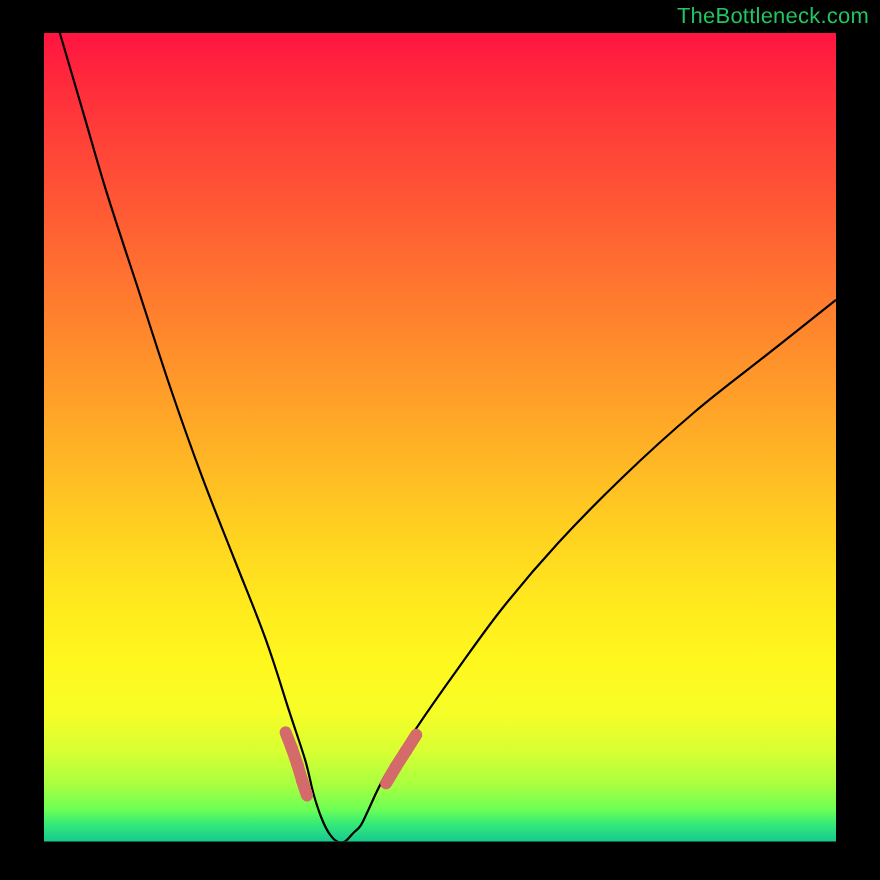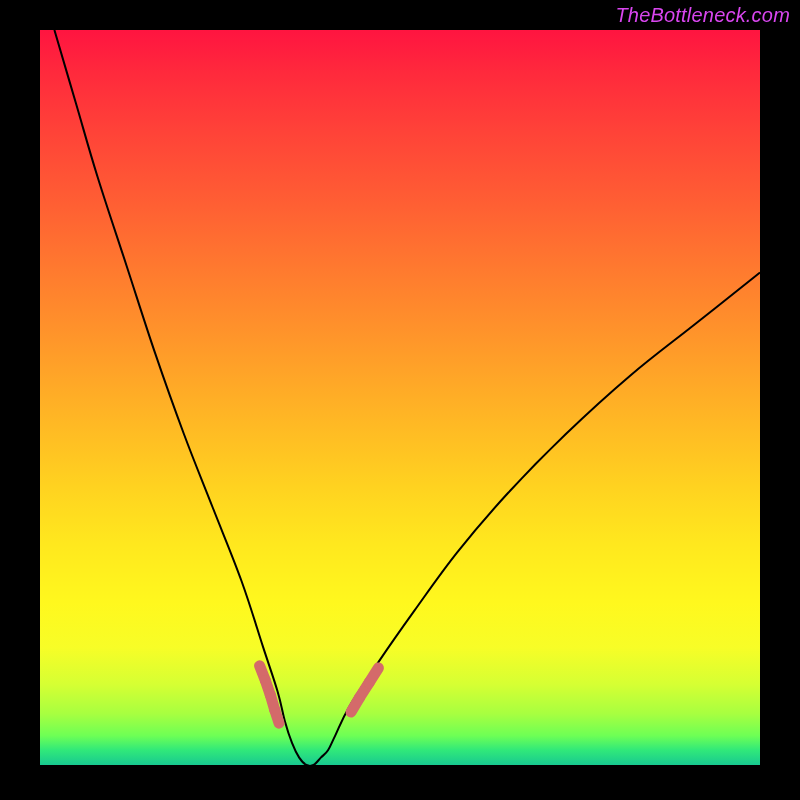--- a/index.html
+++ b/index.html
@@ -14,26 +14,25 @@
   .stage {
     position: relative;
     width: 800px;
     height: 800px;
     background: #000;
   }
   .watermark {
     position: absolute;
     top: 4px;
     right: 10px;
-    color: #d946ef;
+    color: #22c55e;
     font-size: 20px;
     font-weight: 500;
     letter-spacing: 0.2px;
     z-index: 20;
-    font-style: italic;
   }
   
   .plot {
     position: absolute;
     left: 40px;
     top: 30px;
     width: 720px;
     height: 735px;
     
     background: linear-gradient(

